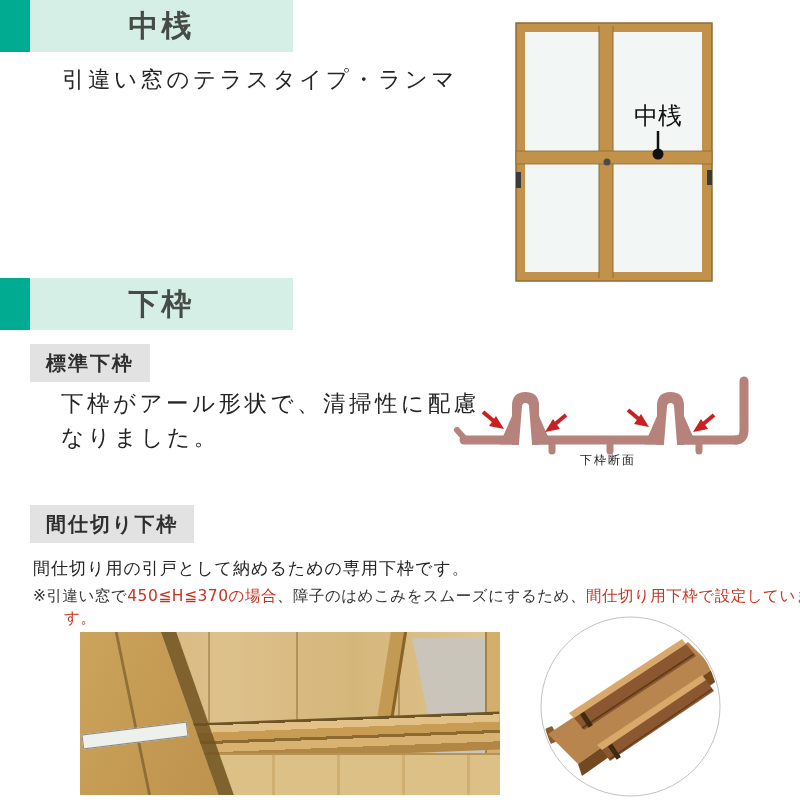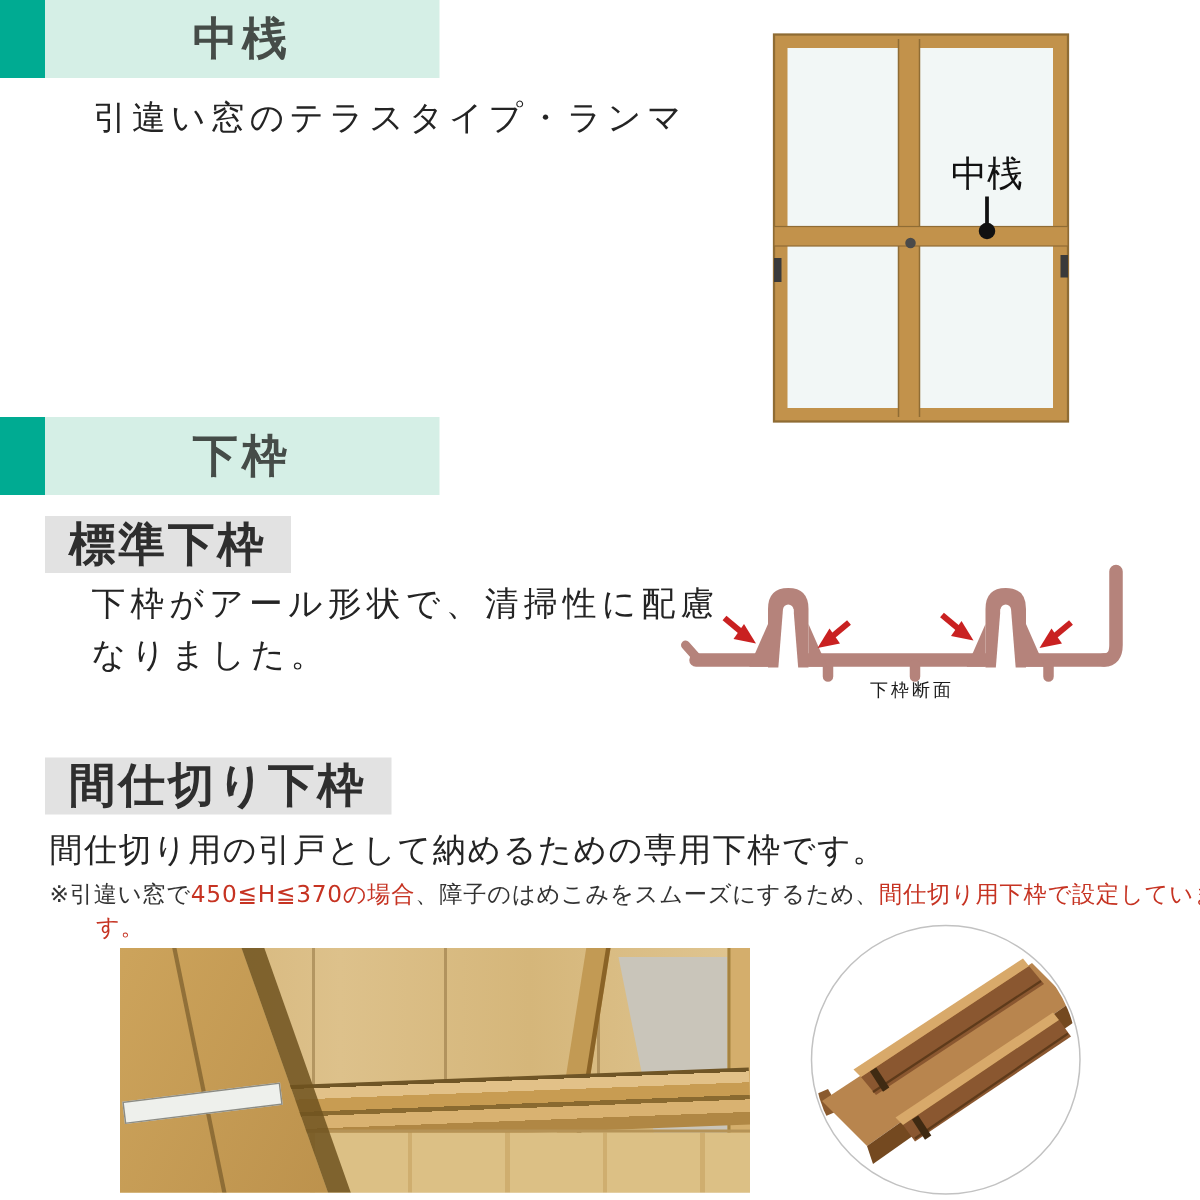--- a/index.html
+++ b/index.html
@@ -11,22 +11,22 @@
   
   .accent-square{position:absolute;left:0;width:30px;height:52px;background:#00ab92;}
   .sec-banner{position:absolute;left:30px;width:263px;height:52px;background:#d5efe6;
     display:flex;align-items:center;justify-content:center;}
   .sec-title{font-size:30px;font-weight:bold;color:#454c48;letter-spacing:3px;}
   
   .para{position:absolute;font-size:22.5px;line-height:34px;color:#242424;}
   .para .ln{display:block;white-space:nowrap;letter-spacing:3.5px;margin-left:28px;}
   
   .chip{position:absolute;background:#e2e2e2;height:38px;line-height:38px;
-    padding:0 16px;font-size:31px;font-weight:bold;color:#2e2e2e;letter-spacing:2px;white-space:nowrap;}
-  .pdesc{position:absolute;font-size:22px;line-height:32px;letter-spacing:1px;white-space:nowrap;color:#242424;}
+    padding:0 16px;font-size:20px;font-weight:bold;color:#2e2e2e;letter-spacing:2px;white-space:nowrap;}
+  .pdesc{position:absolute;font-size:17px;line-height:32px;letter-spacing:1px;white-space:nowrap;color:#242424;}
   .note{position:absolute;left:33px;top:586px;width:756px;font-size:15.5px;line-height:21.5px;
     letter-spacing:0.5px;padding-left:31px;text-indent:-31px;color:#333;}
   .note .red{color:#c63322;}
   .caption{position:absolute;text-align:center;font-size:12px;color:#1c1c1c;letter-spacing:2px;}
   
   .photo{position:absolute;left:80px;top:632px;width:420px;height:163px;overflow:hidden;background:#d7b97e;}
   .ph-wall{position:absolute;left:0;top:0;width:420px;height:125px;
     background:linear-gradient(90deg,#d2b173,#ddc18b 35%,#d5b67a 65%,#e0c692);}
   .ph-seam{position:absolute;top:0;width:2px;height:95px;background:rgba(130,100,50,.45);}
   .ph-gray{position:absolute;left:322px;top:6px;width:86px;height:120px;background:#c9c5ba;

